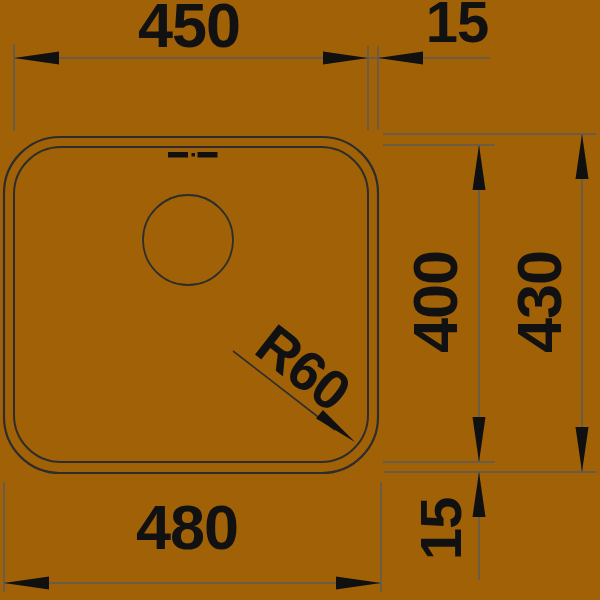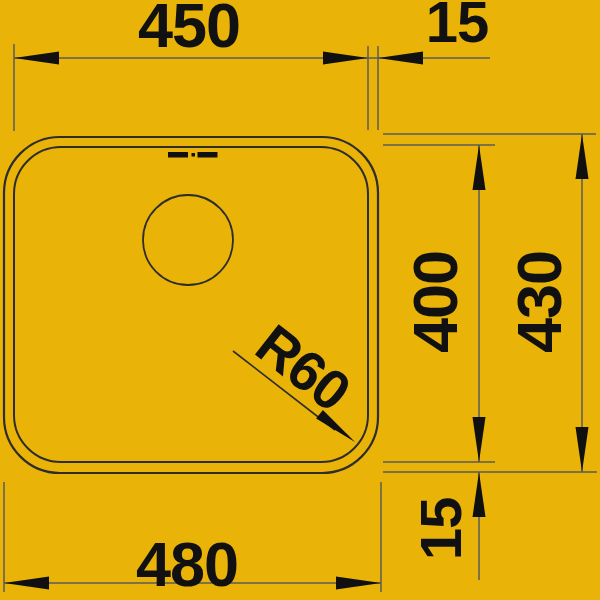--- a/index.html
+++ b/index.html
@@ -4,21 +4,21 @@
 <style>
   html, body {
     margin: 0;
     padding: 0;
     background: #ffffff;
   }
   .canvas {
     position: relative;
     width: 600px;
     height: 600px;
-    background: #eab308;
+    background: #a16207;
     overflow: hidden;
     font-family: "Liberation Sans", sans-serif;
   }
   .canvas svg {
     position: absolute;
     left: 0;
     top: 0;
   }
   .dim-label {
     position: absolute;
@@ -81,17 +81,17 @@
     <polygon points="479,472 472.5,517 485.5,517" fill="#101010"></polygon>
     <polygon points="4,583 49,576.5 49,589.5" fill="#101010"></polygon>
     <polygon points="381,583 336,576.5 336,589.5" fill="#101010"></polygon>
     <polygon points="355,442 316.1,418.6 322.9,410.0" fill="#101010"></polygon>
   </svg>
 
   <div class="dim-label" style="left:189px; top:25px;">450</div>
   <div class="dim-label small" style="left:457px; top:22px;">15</div>
   <div class="dim-label vertical" style="left:435px; top:302px;">400</div>
   <div class="dim-label vertical" style="left:539px; top:302px;">430</div>
-  <div class="dim-label" style="left:187px; top:564px;">480</div>
+  <div class="dim-label" style="left:187px; top:527px;">480</div>
   <div class="dim-label small vertical" style="left:441px; top:529px;">15</div>
   <div class="dim-label radius" style="left:303px; top:368px;">R60</div>
 
 </div>
 
 </body></html>

